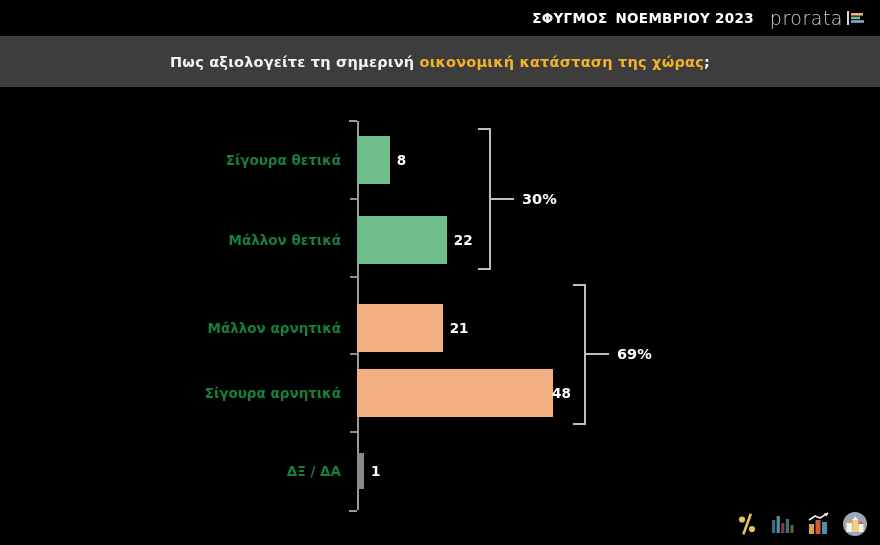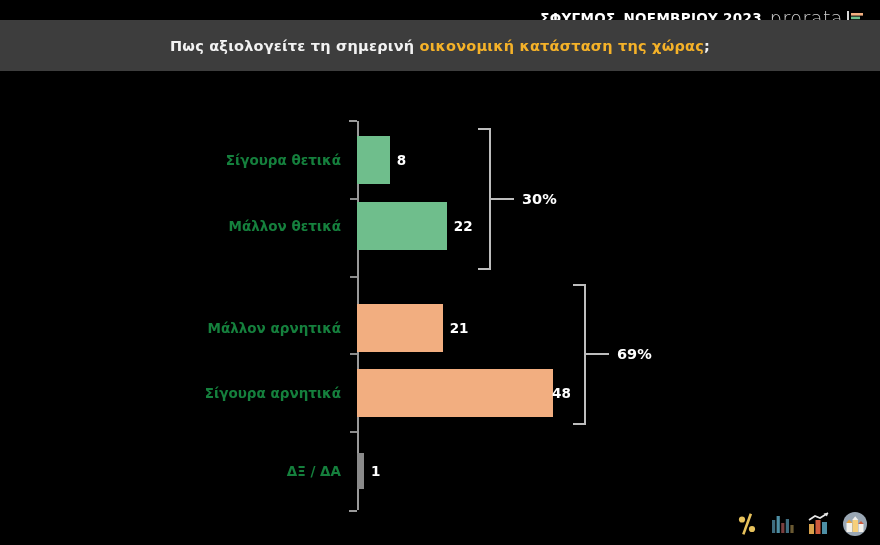--- a/index.html
+++ b/index.html
@@ -21,32 +21,32 @@
   .brand-line { display: flex; align-items: center; gap: 8px; }
   .brand-sfygmos {
     font-size: 13.5px; font-weight: bold; letter-spacing: .3px;
     color: #ffffff;
   }
   .brand-month {
     font-size: 13.5px; font-weight: bold; letter-spacing: .3px;
     color: #ffffff;
   }
   .brand-logo {
-    display: flex; align-items: center; gap: 3px; margin-left: 0;
+    display: flex; align-items: center; gap: 3px; margin-left: 8px;
   }
   .brand-logo-text {
     font-size: 19px; letter-spacing: .5px; color: #cfcfcf;
     font-family: "DejaVu Sans", "Liberation Sans", sans-serif;
     font-weight: 300;
   }
   .logo-mark { display: block; }
 
   
   .qband {
-    position: absolute; left: 0; top: 20px; width: 880px; height: 51px;
+    position: absolute; left: 0; top: 36px; width: 880px; height: 51px;
     background: #3d3d3d;
     display: flex; align-items: center; justify-content: center;
   }
   .qtext { font-size: 14.5px; font-weight: bold; color: #f2f2f2; letter-spacing: .2px; }
   .qtext .hl { color: #f5b229; }
 
   
   .chart {
     position: absolute; left: 0; top: 87px; width: 880px; height: 458px;
     background: #000;
@@ -142,21 +142,21 @@
         <div class="axis-cap" style="top: 423px;"></div>
         <div class="tick" style="top: 110.8px;"></div>
         <div class="tick" style="top: 188.6px;"></div>
         <div class="tick" style="top: 266.4px;"></div>
         <div class="tick" style="top: 344.2px;"></div>
         <div class="row" style="top: 48.9px; height: 48px; width: 880px;">
           <div class="rowlabel" style="left: 27px; width: 330px;">Σίγουρα θετικά</div>
           <div class="bar" style="width: 32.64px; background: rgb(111, 190, 140);"></div>
           <div class="barval" style="left: 389.64px;">8</div>
         </div>
-        <div class="row" style="top: 115px; height: 48px; width: 880px;">
+        <div class="row" style="top: 129px; height: 48px; width: 880px;">
           <div class="rowlabel" style="left: 27px; width: 330px;">Μάλλον θετικά</div>
           <div class="bar" style="width: 89.76px; background: rgb(111, 190, 140);"></div>
           <div class="barval" style="left: 446.76px;">22</div>
         </div>
         <div class="row" style="top: 217px; height: 48px; width: 880px;">
           <div class="rowlabel" style="left: 27px; width: 330px;">Μάλλον αρνητικά</div>
           <div class="bar" style="width: 85.68px; background: rgb(242, 174, 128);"></div>
           <div class="barval" style="left: 442.68px;">21</div>
         </div>
         <div class="row" style="top: 282.3px; height: 48px; width: 880px;">

